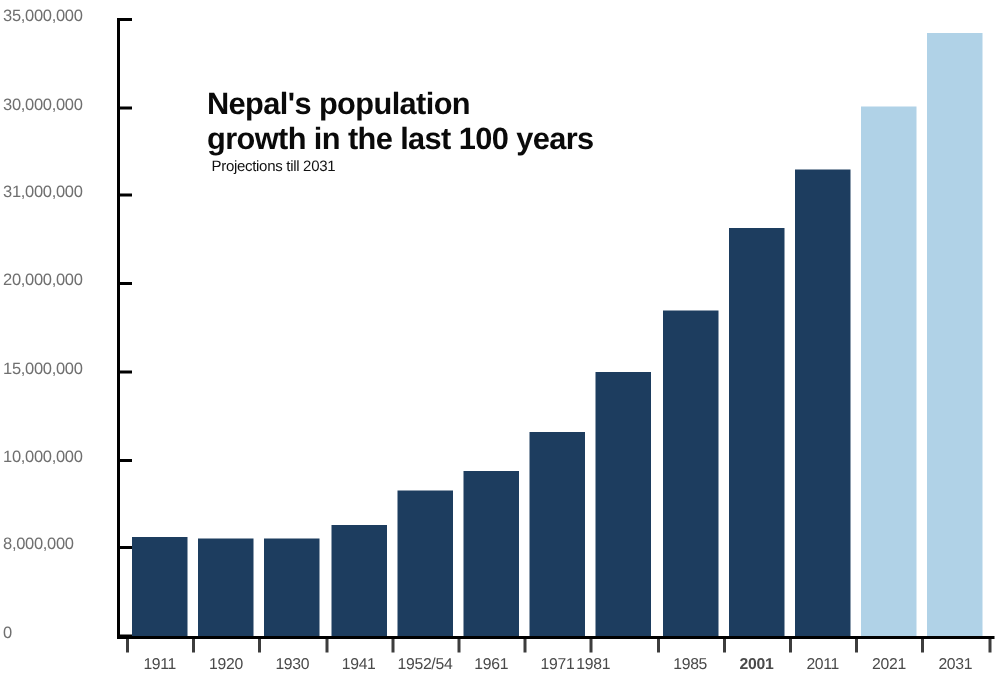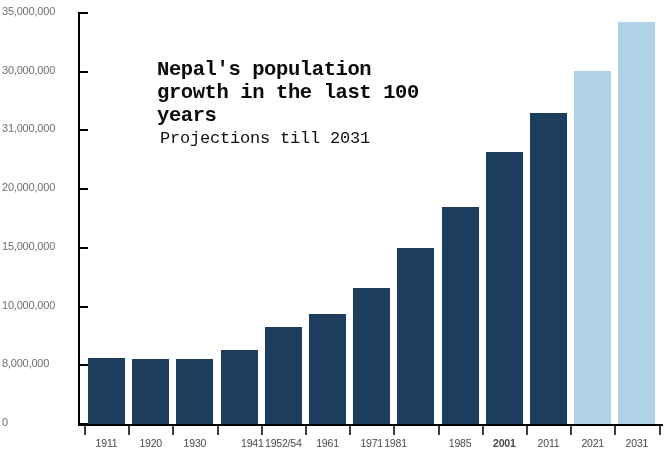--- a/index.html
+++ b/index.html
@@ -87,37 +87,36 @@
   }
 
   .bar {
     position: absolute;
     bottom: 37px;
   }
 
   
   #title-block {
     position: absolute;
-    left: 157px;
+    left: 138px;
     top: 58px;
     width: 330px;
-    font-family: Liberation Mono, monospace;
   }
   #chart-title {
     font-size: 20.5px;
     font-weight: bold;
     color: #0a0a0a;
     line-height: 23px;
     letter-spacing: -0.4px;
     white-space: pre-line;
   }
   #chart-subtitle {
     margin-top: 2px;
     margin-left: 3px;
-    font-size: 17px;
+    font-size: 10px;
     font-weight: normal;
     color: #111111;
     letter-spacing: -0.2px;
   }
 </style>
 </head>
 <body>
 
 <div id="page">
   <div id="plot">
@@ -175,21 +174,21 @@
         <div class="bar" title="2031: 34,200,000" style="left: 618.4px; width: 37px; height: 401.606px; background: rgb(176, 210, 231);"></div>
       </div>
     <div id="x-ticks">
         <div class="x-tick" style="left: 84px;"></div>
         <div class="x-tick-label" style="left: 82px; width: 49px;">1911</div>
         <div class="x-tick" style="left: 128.2px;"></div>
         <div class="x-tick-label" style="left: 126.2px; width: 49px;">1920</div>
         <div class="x-tick" style="left: 172.4px;"></div>
         <div class="x-tick-label" style="left: 170.4px; width: 49px;">1930</div>
         <div class="x-tick" style="left: 216.6px;"></div>
-        <div class="x-tick-label" style="left: 214.6px; width: 49px; text-align: right;">1941</div>
+        <div class="x-tick-label" style="left: 214.6px; width: 49px;">1941</div>
         <div class="x-tick" style="left: 260.8px;"></div>
         <div class="x-tick-label" style="left: 258.8px; width: 49px;">1952/54</div>
         <div class="x-tick" style="left: 305px;"></div>
         <div class="x-tick-label" style="left: 303px; width: 49px;">1961</div>
         <div class="x-tick" style="left: 349.2px;"></div>
         <div class="x-tick-label" style="left: 347.2px; width: 49px;">1971</div>
         <div class="x-tick" style="left: 393.4px;"></div>
         <div class="x-tick-label" style="left: 371px; width: 49px;">1981</div>
         <div class="x-tick" style="left: 437.6px;"></div>
         <div class="x-tick-label" style="left: 435.6px; width: 49px;">1985</div>

